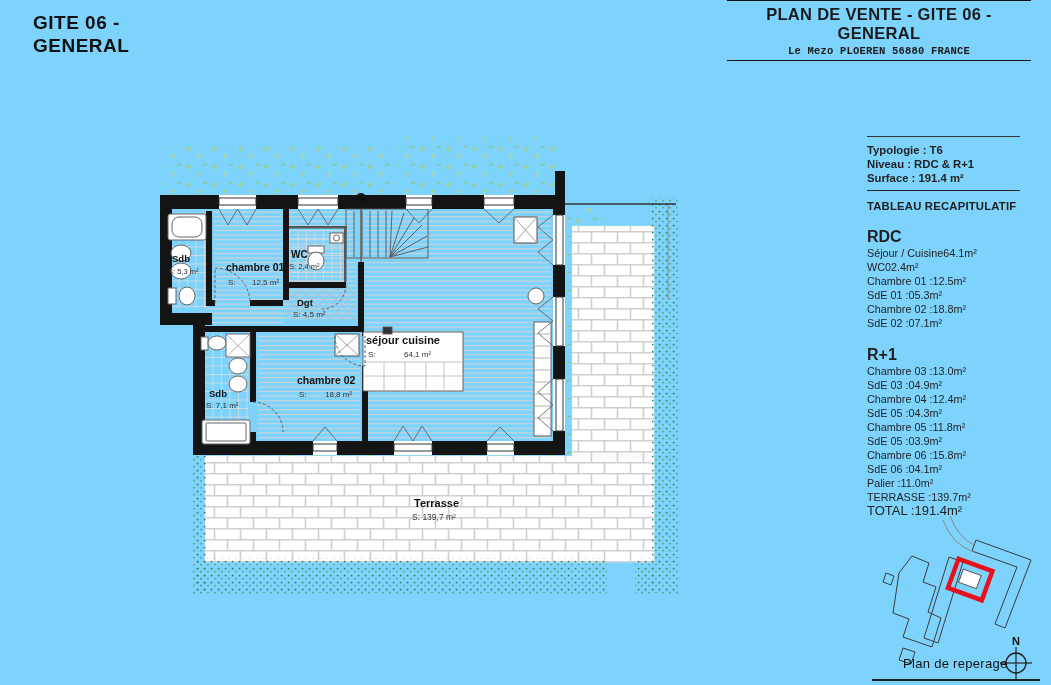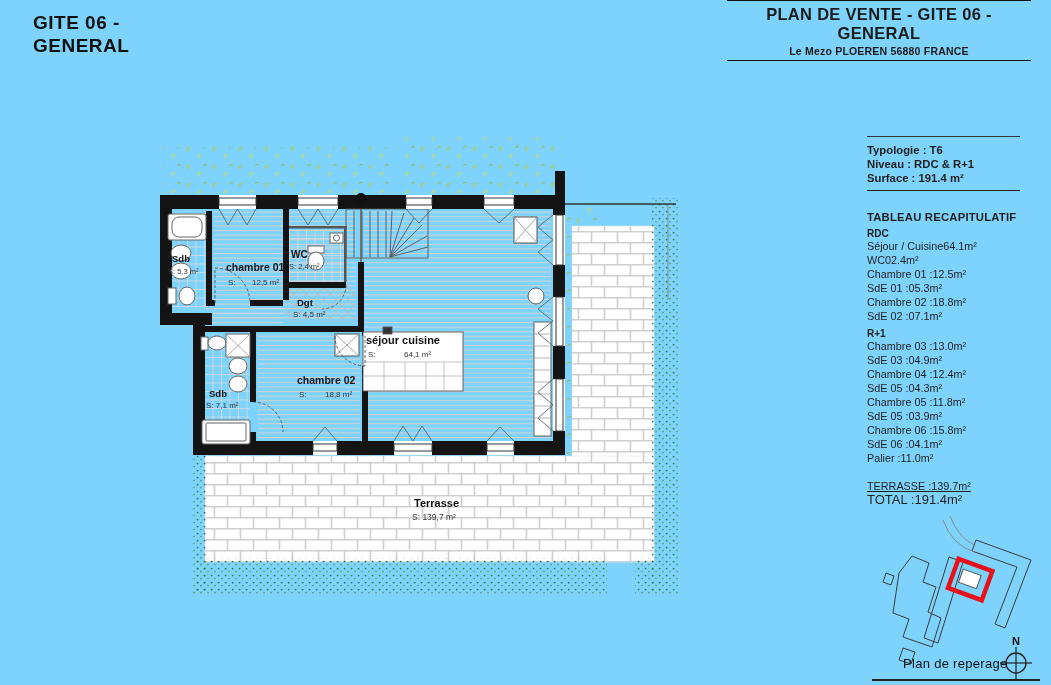--- a/index.html
+++ b/index.html
@@ -5,30 +5,30 @@
   html,body{margin:0;padding:0;background:#fff;}
   .page{position:relative;width:1051px;height:685px;background:#7dd3fc;overflow:hidden;
         font-family:"Liberation Sans",sans-serif;color:#1a1a1a;}
   
   .doc-title{position:absolute;left:33px;top:11px;font-size:19px;font-weight:700;
              line-height:23px;letter-spacing:.5px;color:#111;}
   
   .sheet-header{position:absolute;left:727px;top:0;width:304px;text-align:center;
                 border-top:1.5px solid #111;border-bottom:1.5px solid #111;padding:4px 0 3px;}
   .sheet-header .t{font-size:16.5px;font-weight:700;line-height:19px;letter-spacing:.3px;}
-  .sheet-header .s{font-size:10.5px;font-weight:700;margin-top:2px;letter-spacing:.2px;}
+  .sheet-header .s{font-size:10.5px;font-weight:700;margin-top:2px;letter-spacing:.2px;font-family:Liberation Mono, monospace;}
   
   .panel{position:absolute;left:867px;top:136px;width:161px;font-size:11px;color:#1f1f1f;}
   .panel .idblock{border-top:1.5px solid #333;border-bottom:1px solid #222;
                   padding:6px 0 5px;width:153px;}
   .idblock div{font-weight:700;font-size:11.3px;line-height:14px;}
-  .table-title{font-weight:700;font-size:11.3px;margin-top:20px;letter-spacing:.2px;}
-  .sec-title{font-weight:700;font-size:10px;margin-top:5px;}
+  .table-title{font-weight:700;font-size:11.3px;margin-top:9px;letter-spacing:.2px;}
+  .sec-title{font-weight:700;font-size:16px;margin-top:16px;}
   .rowline{display:flex;justify-content:flex-start;line-height:14px;font-size:10.8px;}
-  .rowline.space{margin-top:14px;text-decoration:underline;}
+  .rowline.space{}
   .rowline.total{font-weight:400;font-size:13px;}
   .svgabs{position:absolute;}
   .reperage-label{position:absolute;left:903px;top:656px;font-size:13px;font-weight:400;
                   letter-spacing:.3px;color:#111;}
   .bottom-rule{position:absolute;left:872px;top:679px;width:168px;height:1.5px;background:#222;}
   text{font-family:"Liberation Sans",sans-serif;}
   .rname{font-weight:700;fill:#111;}
   .rarea{fill:#333;}
 </style>
 </head>

